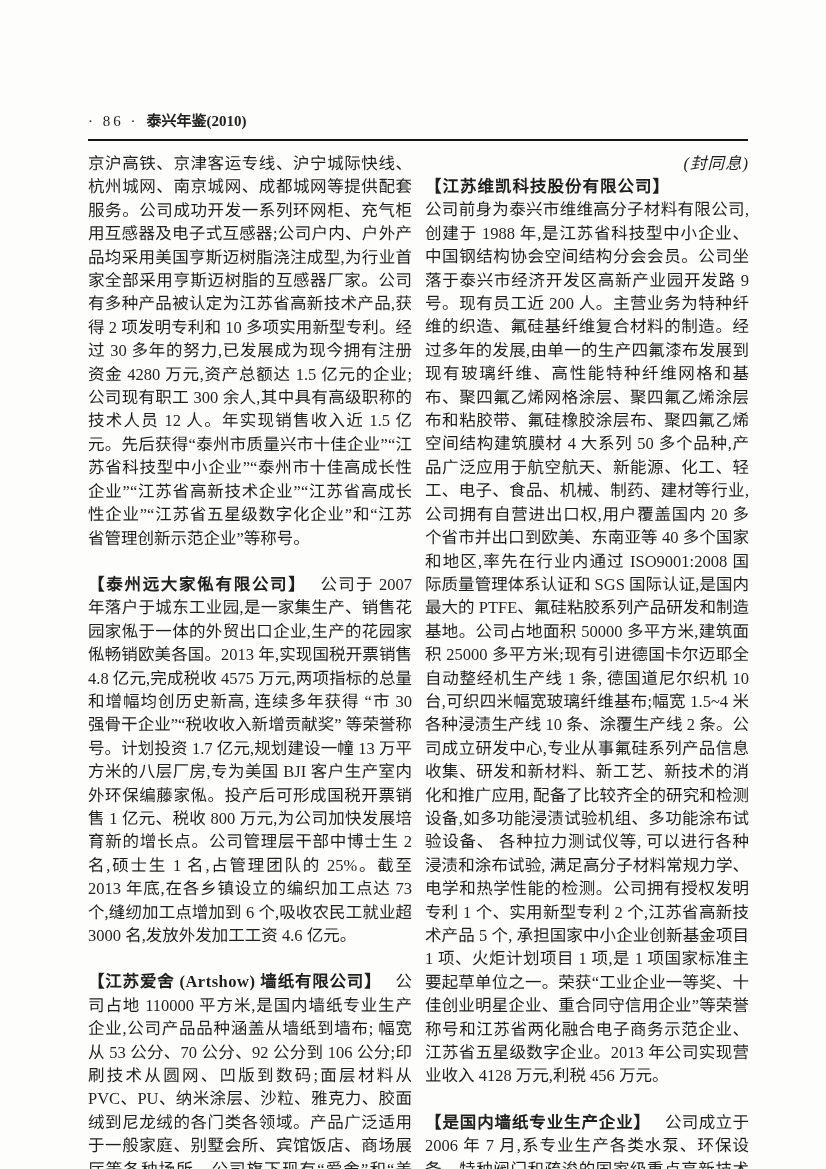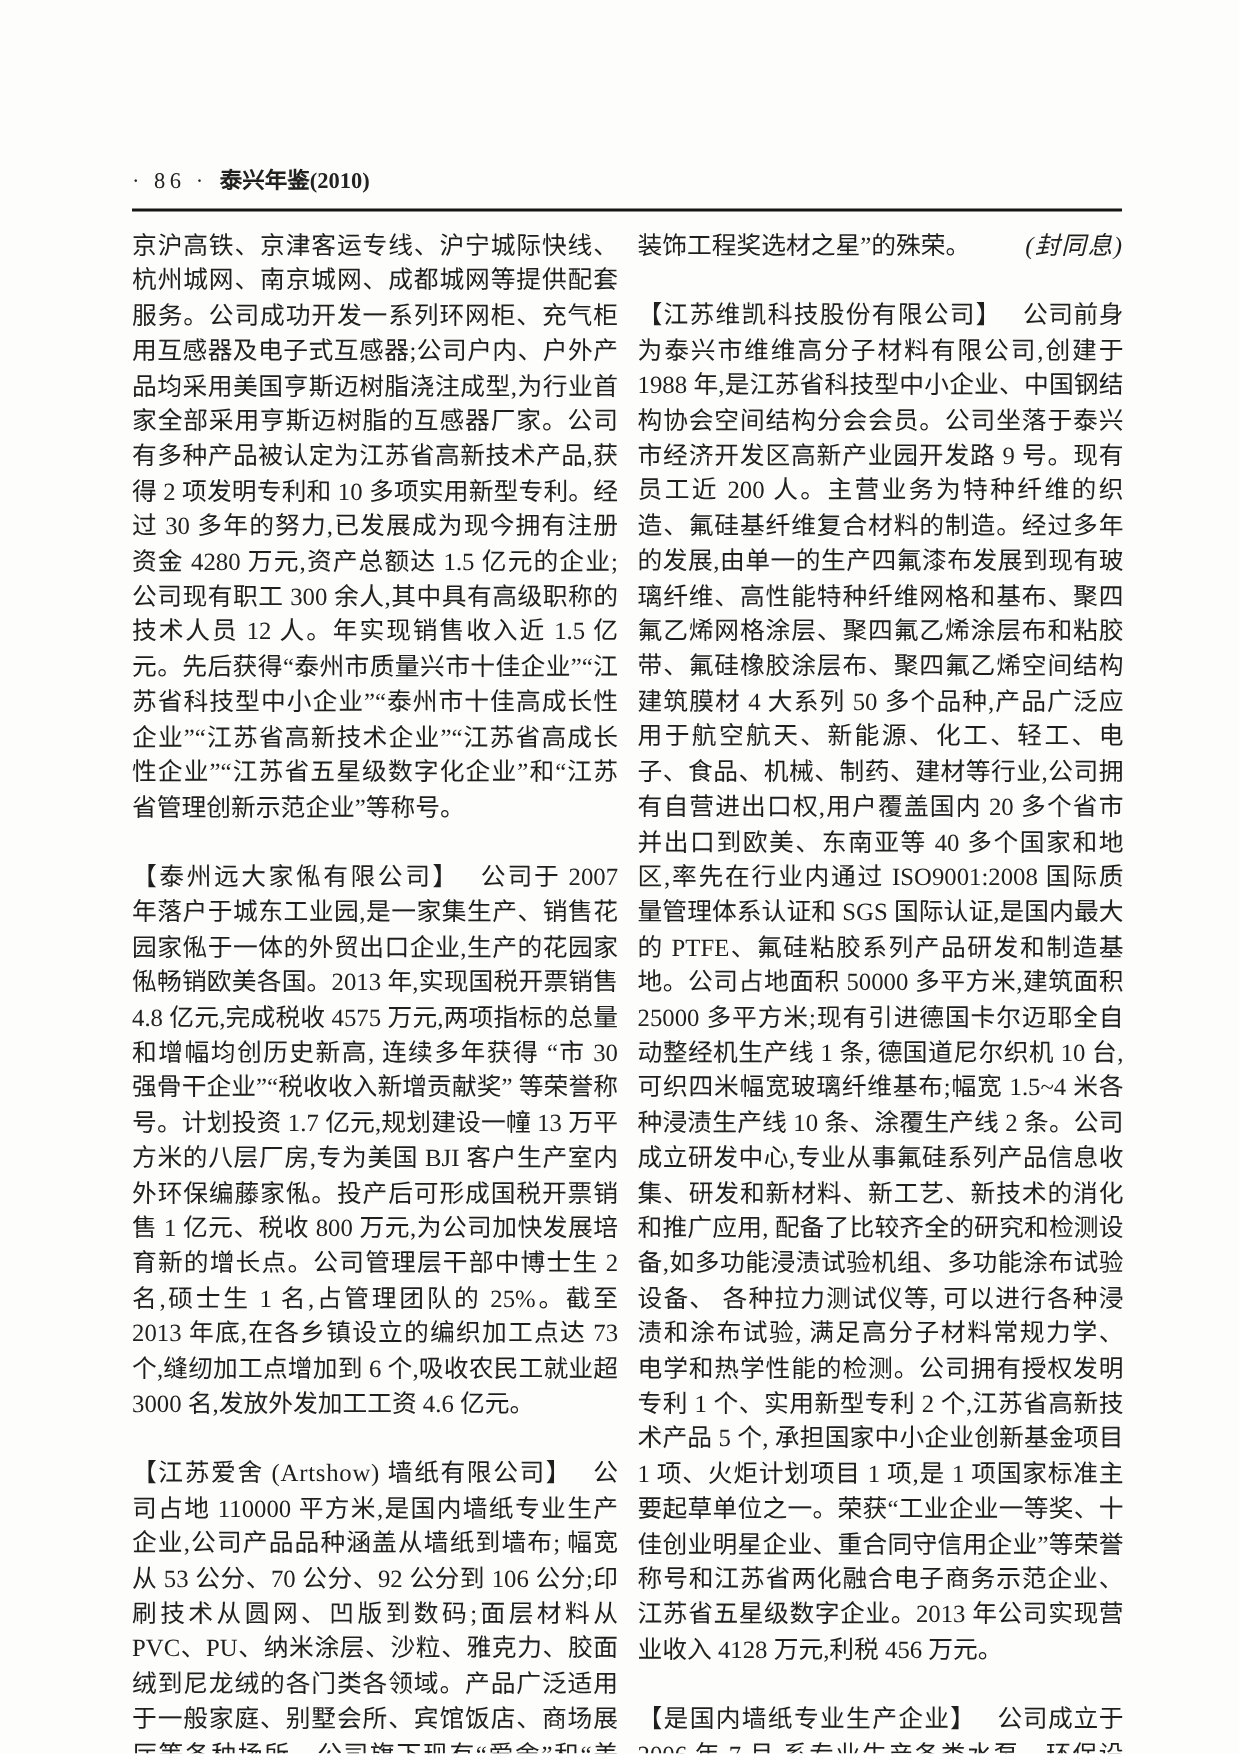--- a/index.html
+++ b/index.html
@@ -49,21 +49,21 @@
   p.para {
     margin: 0 0 23px 0;
     font-size: 16.5px;
     line-height: 23.4px;
     text-align: justify;
   }
   p.para:last-child {
     margin-bottom: 0;
   }
   .entry-heading {
-    font-weight: normal;
+    font-weight: bold;
     margin-right: 0.85em;
     letter-spacing: 0.5px;
   }
   .credit {
     float: right;
     font-style: italic;
     letter-spacing: 1px;
   }
 </style>
 </head>
@@ -88,21 +88,20 @@
         <b class="entry-heading">【泰州远大家俬有限公司】</b><span>公司于 2007 年落户于城东工业园,是一家集生产、销售花园家俬于一体的外贸出口企业,生产的花园家俬畅销欧美各国。2013 年,实现国税开票销售 4.8 亿元,完成税收 4575 万元,两项指标的总量和增幅均创历史新高, 连续多年获得 “市 30 强骨干企业”“税收收入新增贡献奖” 等荣誉称号。计划投资 1.7 亿元,规划建设一幢 13 万平方米的八层厂房,专为美国 BJI 客户生产室内外环保编藤家俬。投产后可形成国税开票销售 1 亿元、税收 800 万元,为公司加快发展培育新的增长点。公司管理层干部中博士生 2 名,硕士生 1 名,占管理团队的 25%。截至 2013 年底,在各乡镇设立的编织加工点达 73 个,缝纫加工点增加到 6 个,吸收农民工就业超 3000 名,发放外发加工工资 4.6 亿元。</span>
       </p>
       <p class="para">
         <b class="entry-heading">【江苏爱舍 (Artshow) 墙纸有限公司】</b><span>公司占地 110000 平方米,是国内墙纸专业生产企业,公司产品品种涵盖从墙纸到墙布; 幅宽从 53 公分、70 公分、92 公分到 106 公分;印刷技术从圆网、凹版到数码;面层材料从 PVC、PU、纳米涂层、沙粒、雅克力、胶面绒到尼龙绒的各门类各领域。产品广泛适用于一般家庭、别墅会所、宾馆饭店、商场展厅等各种场所。公司旗下现有“爱舍”和“美仑”两个品牌。“爱舍”品牌被中国建筑装饰装修材料协会评为 “中国墙纸行业十大品牌”“中国墙纸市场影响力品牌”“江苏省著名商标”;“美仑”品牌被评为“中国墙纸市场影响力品牌”。公司是中国国家墙纸质量标准(GB 18585-2001)起草单位,国内率先采用国际标准的墙纸工厂, 先后通过 ISO14001 环境管理体系认证、ISO9001 质量管理体系认证和 GB/T28001 职业健康安全管理体系认证,2009 年中国建筑装饰协会授予江苏爱舍墙纸有限公司 “中国建筑</span>
       </p>
     </div>
 
     <div class="column">
       <p class="para">
         <span class="credit">(封同息)</span>
-        <span>装饰工程奖选材之星”的殊荣。</span>
       </p>
       <p class="para">
         <b class="entry-heading">【江苏维凯科技股份有限公司】</b><span>公司前身为泰兴市维维高分子材料有限公司,创建于 1988 年,是江苏省科技型中小企业、中国钢结构协会空间结构分会会员。公司坐落于泰兴市经济开发区高新产业园开发路 9 号。现有员工近 200 人。主营业务为特种纤维的织造、氟硅基纤维复合材料的制造。经过多年的发展,由单一的生产四氟漆布发展到现有玻璃纤维、高性能特种纤维网格和基布、聚四氟乙烯网格涂层、聚四氟乙烯涂层布和粘胶带、氟硅橡胶涂层布、聚四氟乙烯空间结构建筑膜材 4 大系列 50 多个品种,产品广泛应用于航空航天、新能源、化工、轻工、电子、食品、机械、制药、建材等行业,公司拥有自营进出口权,用户覆盖国内 20 多个省市并出口到欧美、东南亚等 40 多个国家和地区,率先在行业内通过 ISO9001:2008 国际质量管理体系认证和 SGS 国际认证,是国内最大的 PTFE、氟硅粘胶系列产品研发和制造基地。公司占地面积 50000 多平方米,建筑面积 25000 多平方米;现有引进德国卡尔迈耶全自动整经机生产线 1 条, 德国道尼尔织机 10 台,可织四米幅宽玻璃纤维基布;幅宽 1.5~4 米各种浸渍生产线 10 条、涂覆生产线 2 条。公司成立研发中心,专业从事氟硅系列产品信息收集、研发和新材料、新工艺、新技术的消化和推广应用, 配备了比较齐全的研究和检测设备,如多功能浸渍试验机组、多功能涂布试验设备、 各种拉力测试仪等, 可以进行各种浸渍和涂布试验, 满足高分子材料常规力学、 电学和热学性能的检测。公司拥有授权发明专利 1 个、实用新型专利 2 个,江苏省高新技术产品 5 个, 承担国家中小企业创新基金项目 1 项、火炬计划项目 1 项,是 1 项国家标准主要起草单位之一。荣获“工业企业一等奖、十佳创业明星企业、重合同守信用企业”等荣誉称号和江苏省两化融合电子商务示范企业、江苏省五星级数字企业。2013 年公司实现营业收入 4128 万元,利税 456 万元。</span>
       </p>
       <p class="para">
         <b class="entry-heading">【是国内墙纸专业生产企业】</b><span>公司成立于 2006 年 7 月,系专业生产各类水泵、环保设备、特种阀门和疏浚的国家级重点高新技术企业。公司被认定为全国守合同重信用企业、全国质量管理先进单位、中国环保产业百强骨干企业、水利部百龙企业等。亚太水泵率先在同行业中通过“国家免检产品”认证,亚太商标连续 20 多年被认定为江苏省著名商标。公司建立了以国家级博士后技术创新中心、江苏省级企业技术中心以及水泵、环保、阀门、疏浚 4 个专业研究结构为主体的技术创新体系。企业形成水泵、环保、阀门、疏浚 4 大互为补充、联动发展的支柱产品。公司研发的大型高压潜水电泵、大型潜水贯流泵、移动式泵站、浮坞式泵站、大型倒伞</span>
       </p>
     </div>
 
   </div>

